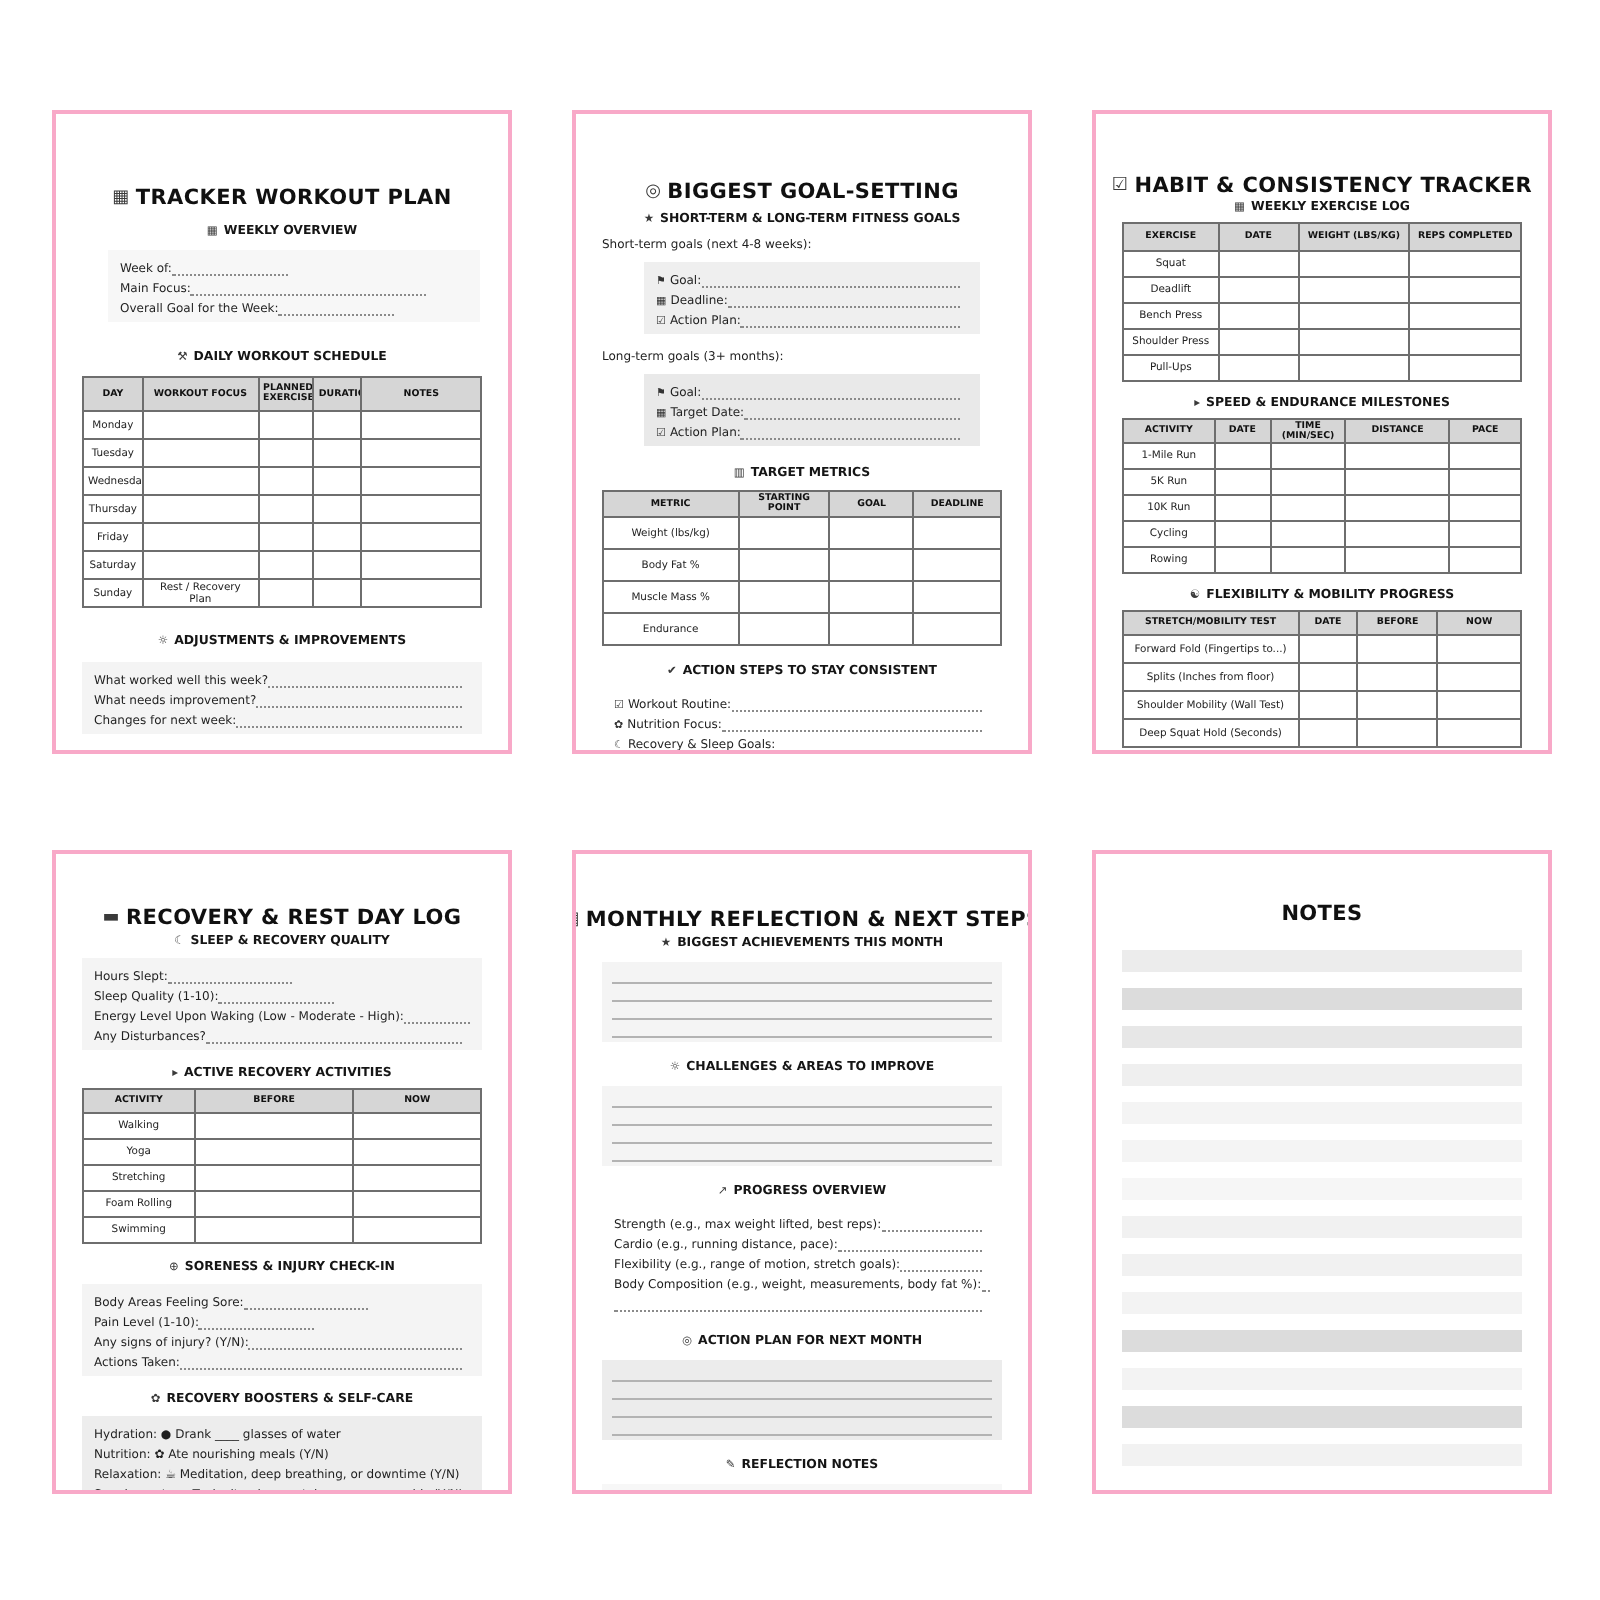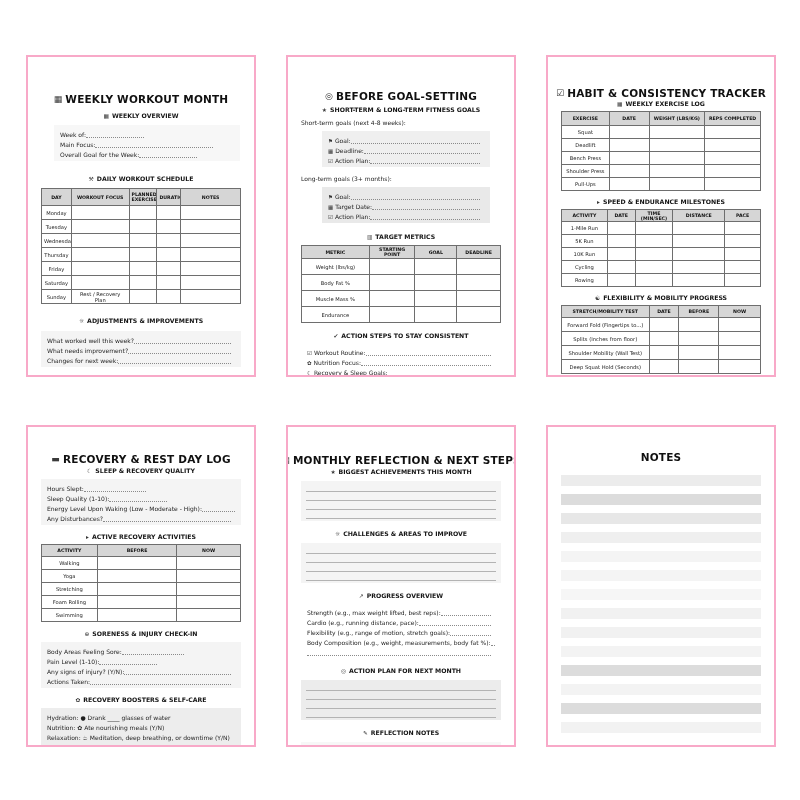--- a/index.html
+++ b/index.html
@@ -28,21 +28,21 @@
   .bars .bar{height:11px;margin-bottom:8px;}
 </style>
 </head>
 <body>
 
 <div class="sheet">
   <div class="page" id="p0">
       <div class="body">
         <div class="title" style="margin-top: 36px;">
           <span class="ic">▦</span>
-          <span>WEEKLY WORKOUT MONTH</span>
+          <span>TRACKER WORKOUT PLAN</span>
         </div>
         <div class="sec" style="margin-top: 7px;">
           <span class="ic">▦</span>
           <span>WEEKLY OVERVIEW</span>
         </div>
         <div class="fbox" style="margin-top: 6px; background: rgb(247, 247, 247); margin-left: 13px; margin-right: 1px;">
           <div class="frow">
             <span>Week of:</span>
             <span class="fline" style="width: 58px;"></span>
           </div>
@@ -145,21 +145,21 @@
             <span>Changes for next week:</span>
             <span class="fline fill"></span>
           </div>
         </div>
       </div>
     </div>
   <div class="page" id="p1">
       <div class="body">
         <div class="title" style="margin-top: 33px;">
           <span class="ic">◎</span>
-          <span>BEFORE GOAL-SETTING</span>
+          <span>BIGGEST GOAL-SETTING</span>
         </div>
         <div class="sec" style="margin-top: 4px;">
           <span class="ic">★</span>
           <span>SHORT-TERM &amp; LONG-TERM FITNESS GOALS</span>
         </div>
         <div class="lbl" style="margin-top: 6px;">Short-term goals (next 4-8 weeks):</div>
         <div class="fbox" style="margin-top: 5px; background: rgb(239, 239, 239); margin-left: 21px; margin-right: 11px;">
           <div class="frow">
             <span class="ic">⚑</span>
             <span>Goal:</span>

